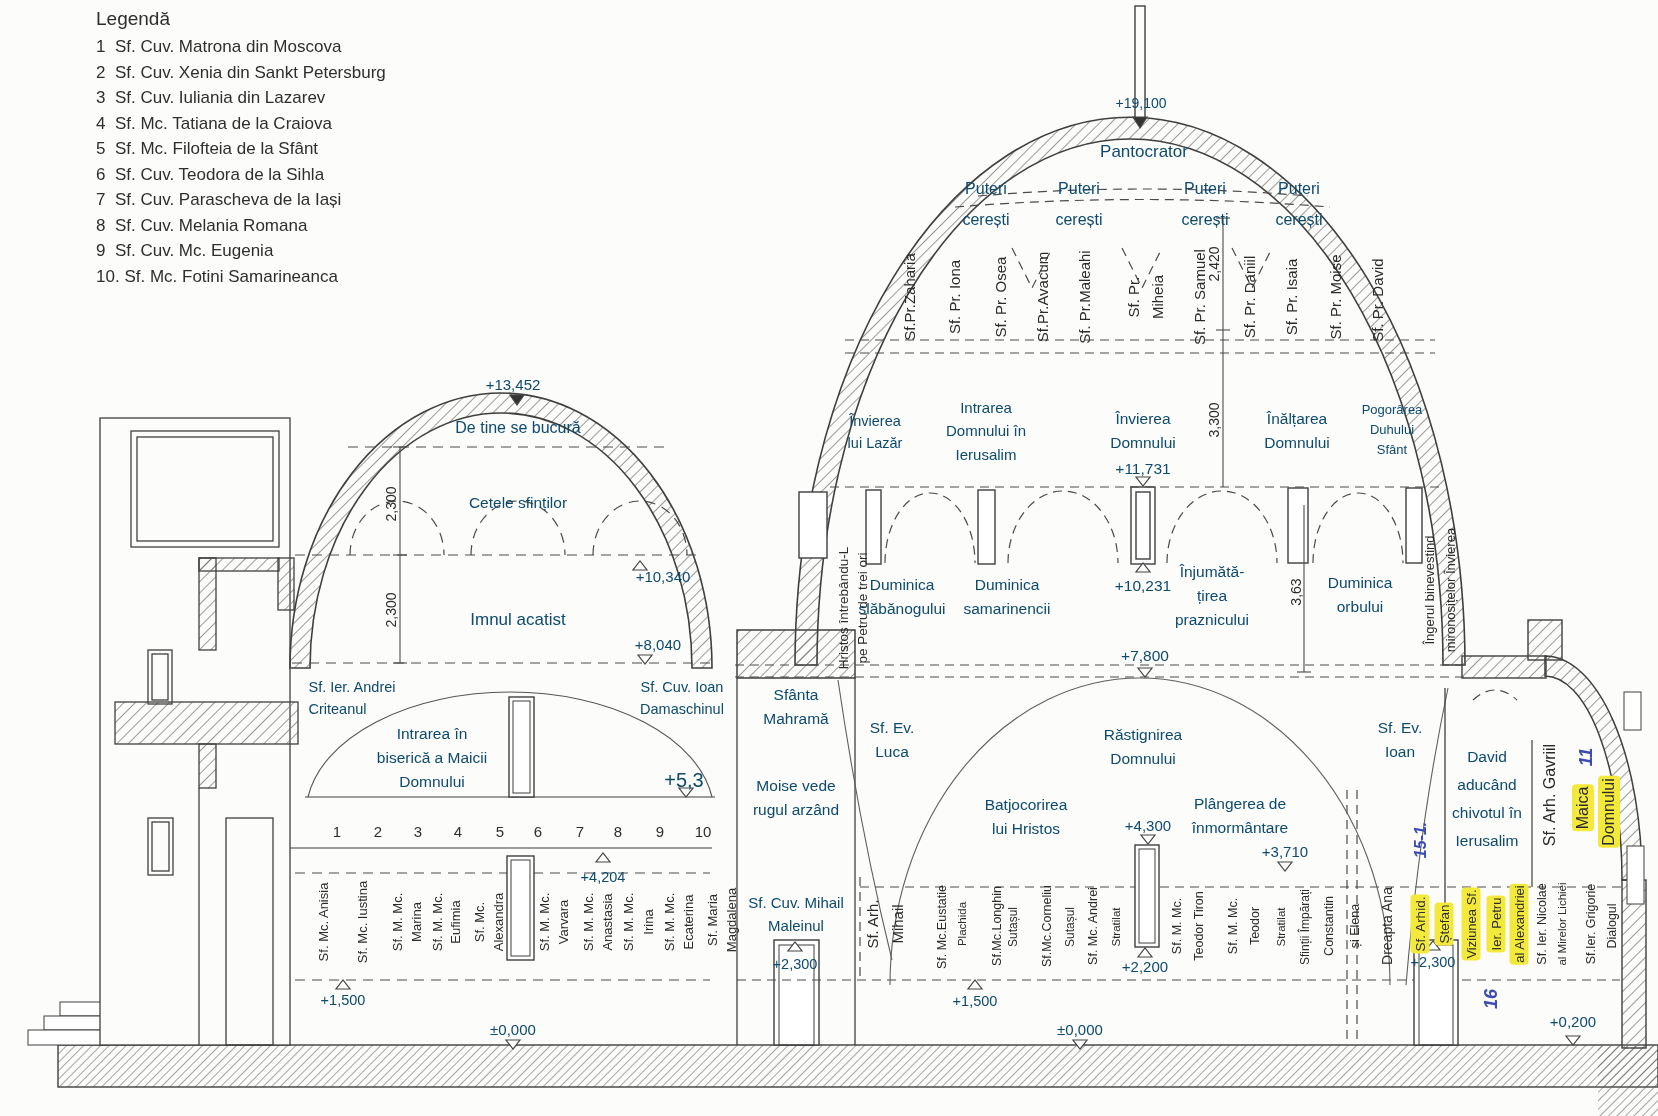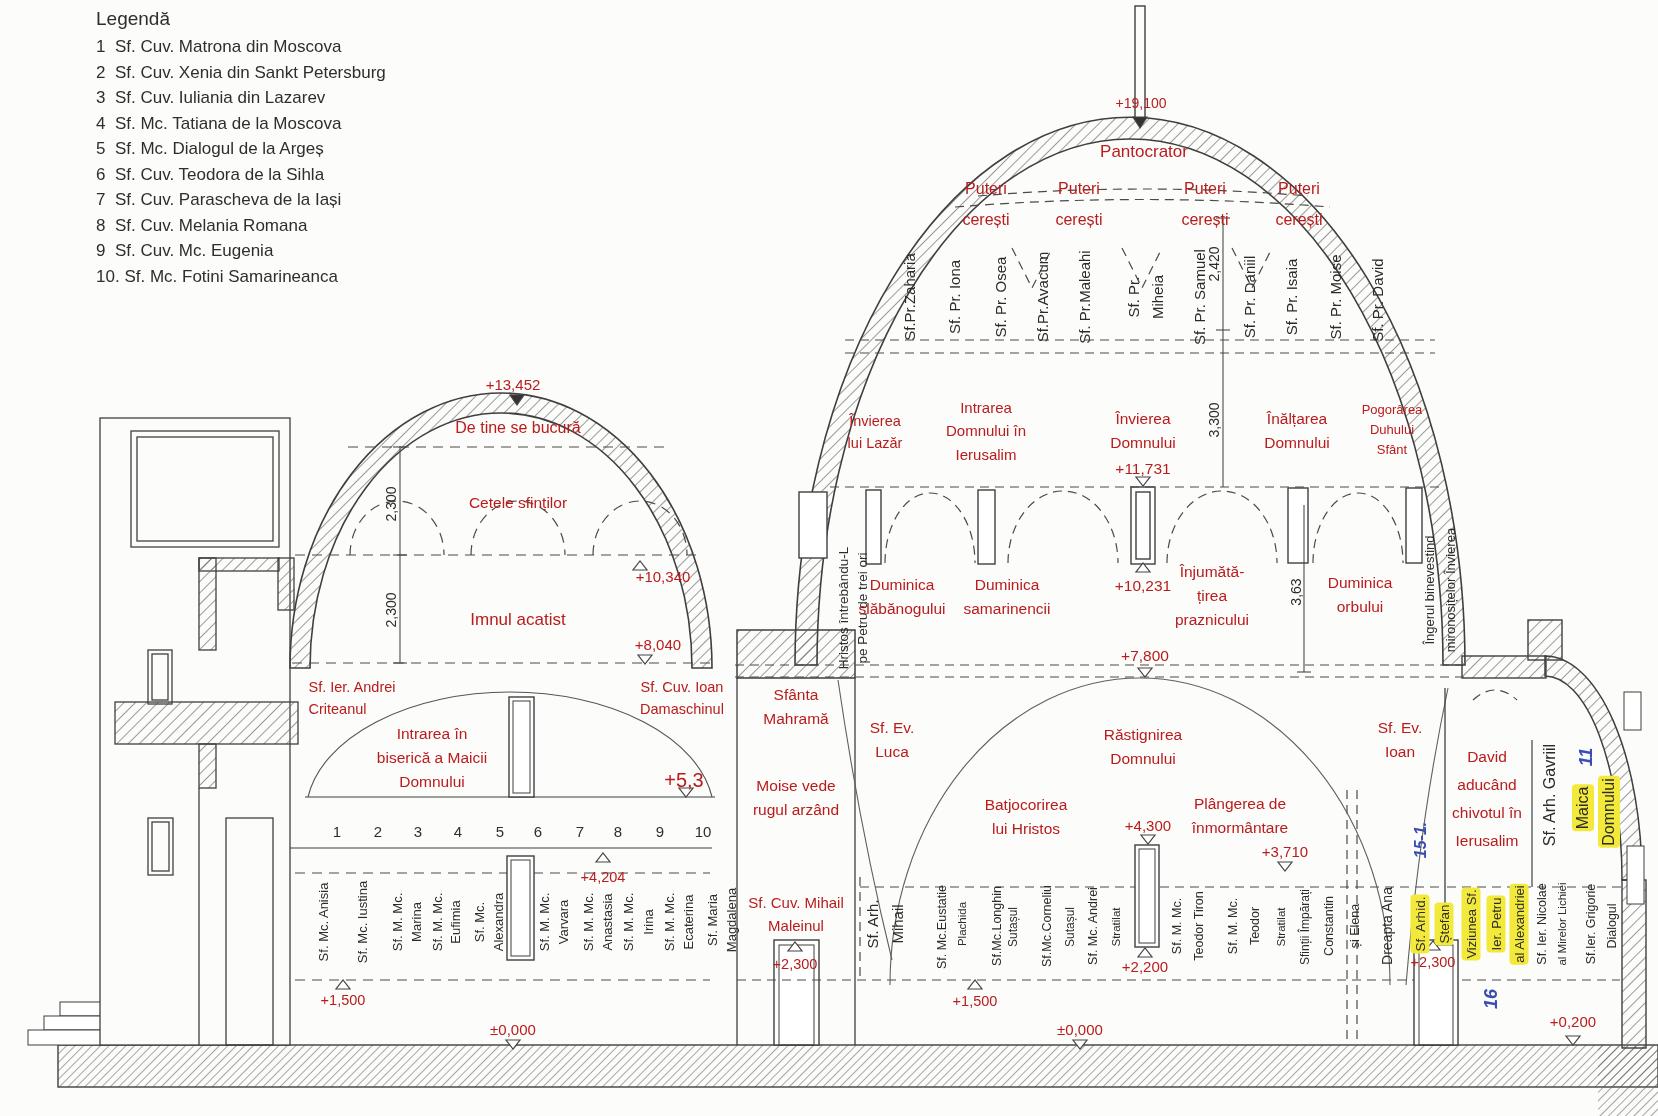--- a/index.html
+++ b/index.html
@@ -1,21 +1,21 @@
 <!DOCTYPE html>
 <html><head>
 <meta charset="utf-8">
 <style>
   html,body{margin:0;padding:0;background:#e8e8e6;}
   .stage{position:relative;width:1658px;height:1116px;background:#fcfcfa;overflow:hidden;
          font-family:"Liberation Sans", sans-serif;color:#2e2e2e;}
   svg{position:absolute;left:0;top:0;}
   .layer{position:absolute;left:0;top:0;width:100%;height:100%;border-radius:15px;}
   .lbl{position:absolute;transform:translate(-50%,-50%);text-align:center;white-space:pre-line;
-       line-height:1.55;color:#b91c1c;}
+       line-height:1.55;color:#0c4a6e;}
   .v{position:absolute;writing-mode:vertical-rl;transform:translate(-50%,-50%) rotate(180deg);
      white-space:nowrap;color:#2b2b2b;}
   .hl{background:#f3e93a;box-shadow:0 0 0 2px #f3e93a;border-radius:2px;}
   .hand{color:#3c4cb3;font-style:italic;font-weight:700;}
   .legend{position:absolute;left:96px;top:8px;}
   .legend .t{font-size:19px;margin-bottom:4px;}
   .legend .it{font-size:17px;line-height:25.5px;white-space:nowrap;}
   .num{position:absolute;transform:translate(-50%,-50%);font-size:15px;}
 </style>
 </head>
@@ -191,22 +191,22 @@
   </g>
 </svg>
 
 <div class="layer">
 
   <div class="legend">
     <div class="t">Legendă</div>
     <div class="it"><span>1</span>&nbsp; <span>Sf. Cuv. Matrona din Moscova</span></div>
     <div class="it"><span>2</span>&nbsp; <span>Sf. Cuv. Xenia din Sankt Petersburg</span></div>
     <div class="it"><span>3</span>&nbsp; <span>Sf. Cuv. Iuliania din Lazarev</span></div>
-    <div class="it"><span>4</span>&nbsp; <span>Sf. Mc. Tatiana de la Moscova</span></div>
-    <div class="it"><span>5</span>&nbsp; <span>Sf. Mc. Dialogul de la Argeș</span></div>
+    <div class="it"><span>4</span>&nbsp; <span>Sf. Mc. Tatiana de la Craiova</span></div>
+    <div class="it"><span>5</span>&nbsp; <span>Sf. Mc. Filofteia de la Sfânt</span></div>
     <div class="it"><span>6</span>&nbsp; <span>Sf. Cuv. Teodora de la Sihla</span></div>
     <div class="it"><span>7</span>&nbsp; <span>Sf. Cuv. Parascheva de la Iași</span></div>
     <div class="it"><span>8</span>&nbsp; <span>Sf. Cuv. Melania Romana</span></div>
     <div class="it"><span>9</span>&nbsp; <span>Sf. Cuv. Mc. Eugenia</span></div>
     <div class="it"><span>10.</span> <span>Sf. Mc. Fotini Samarineanca</span></div>
   </div>
 
   <div class="lbl" style="left:1141px;top:104px;font-size:14px">+19,100</div>
   <div class="lbl" style="left:1144px;top:152px;font-size:17px">Pantocrator</div>
   <div class="lbl" style="left:986px;top:204px;font-size:16px;line-height:1.95">Puteri

